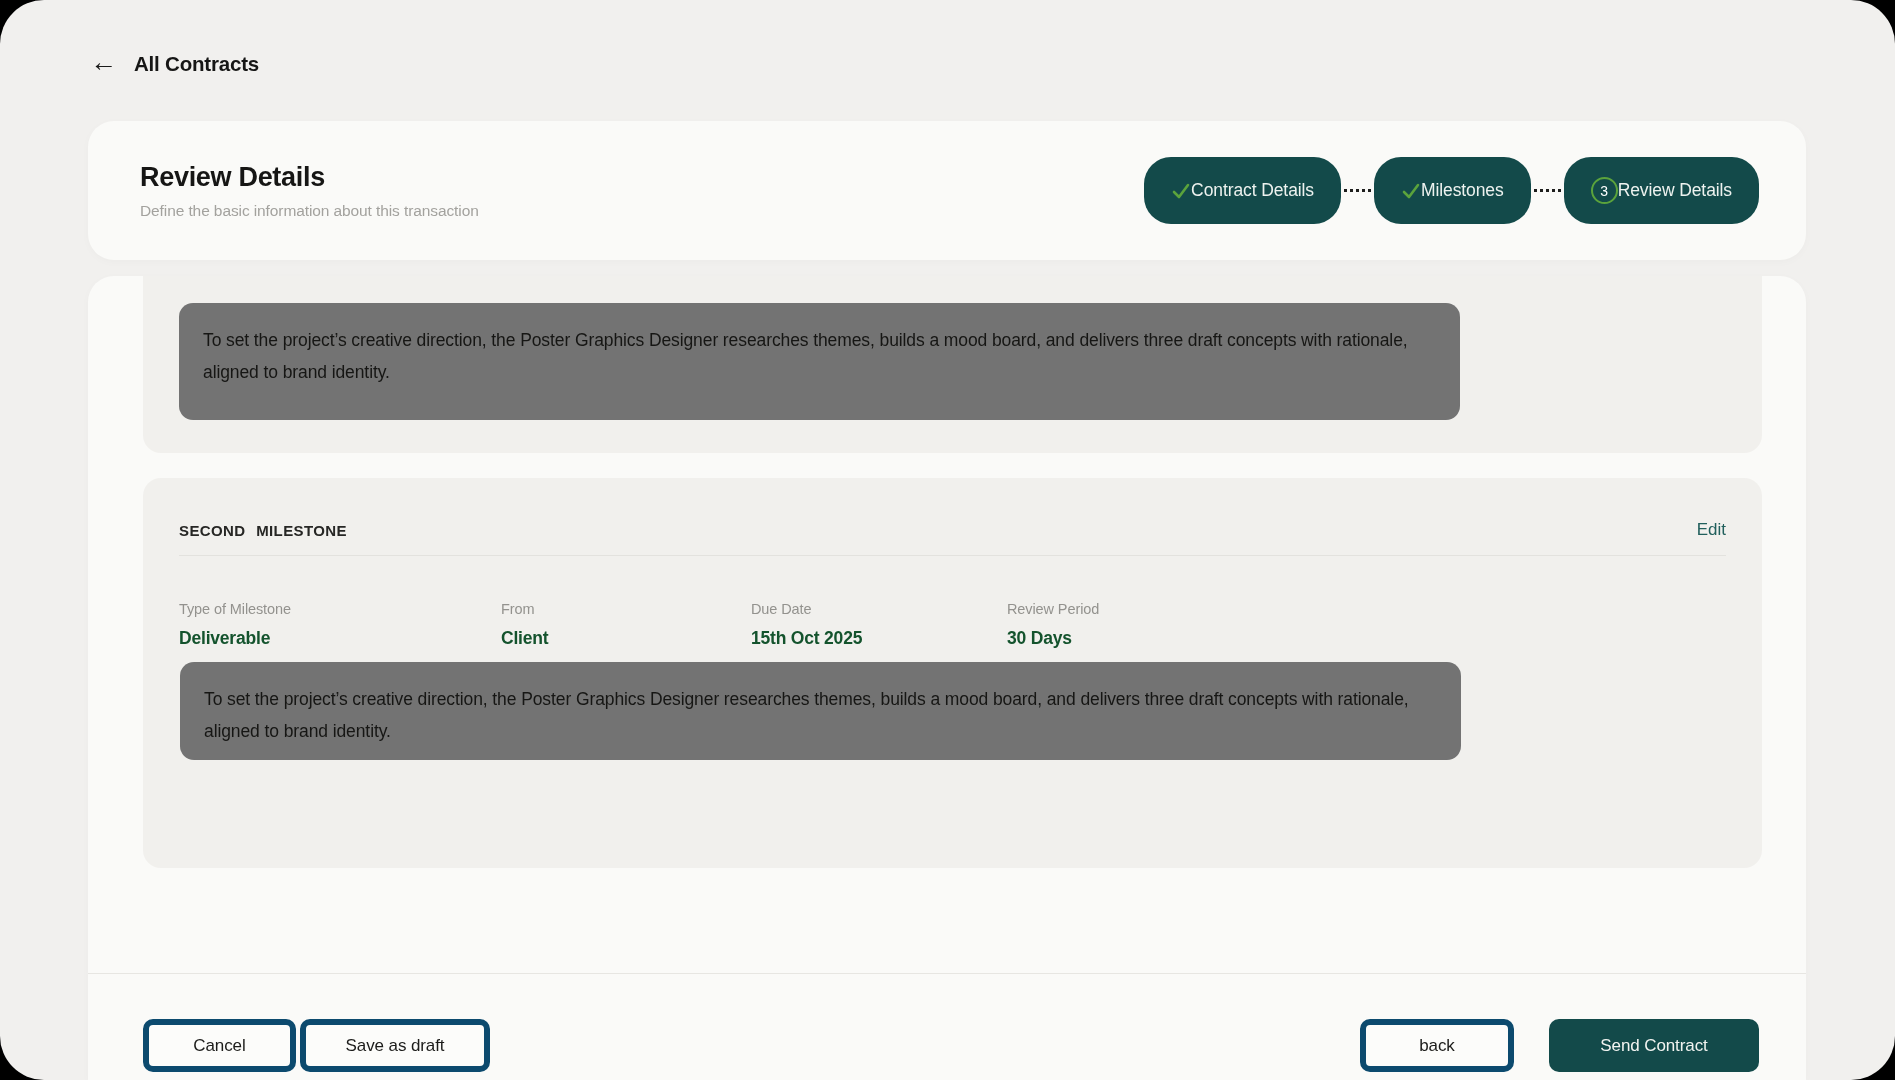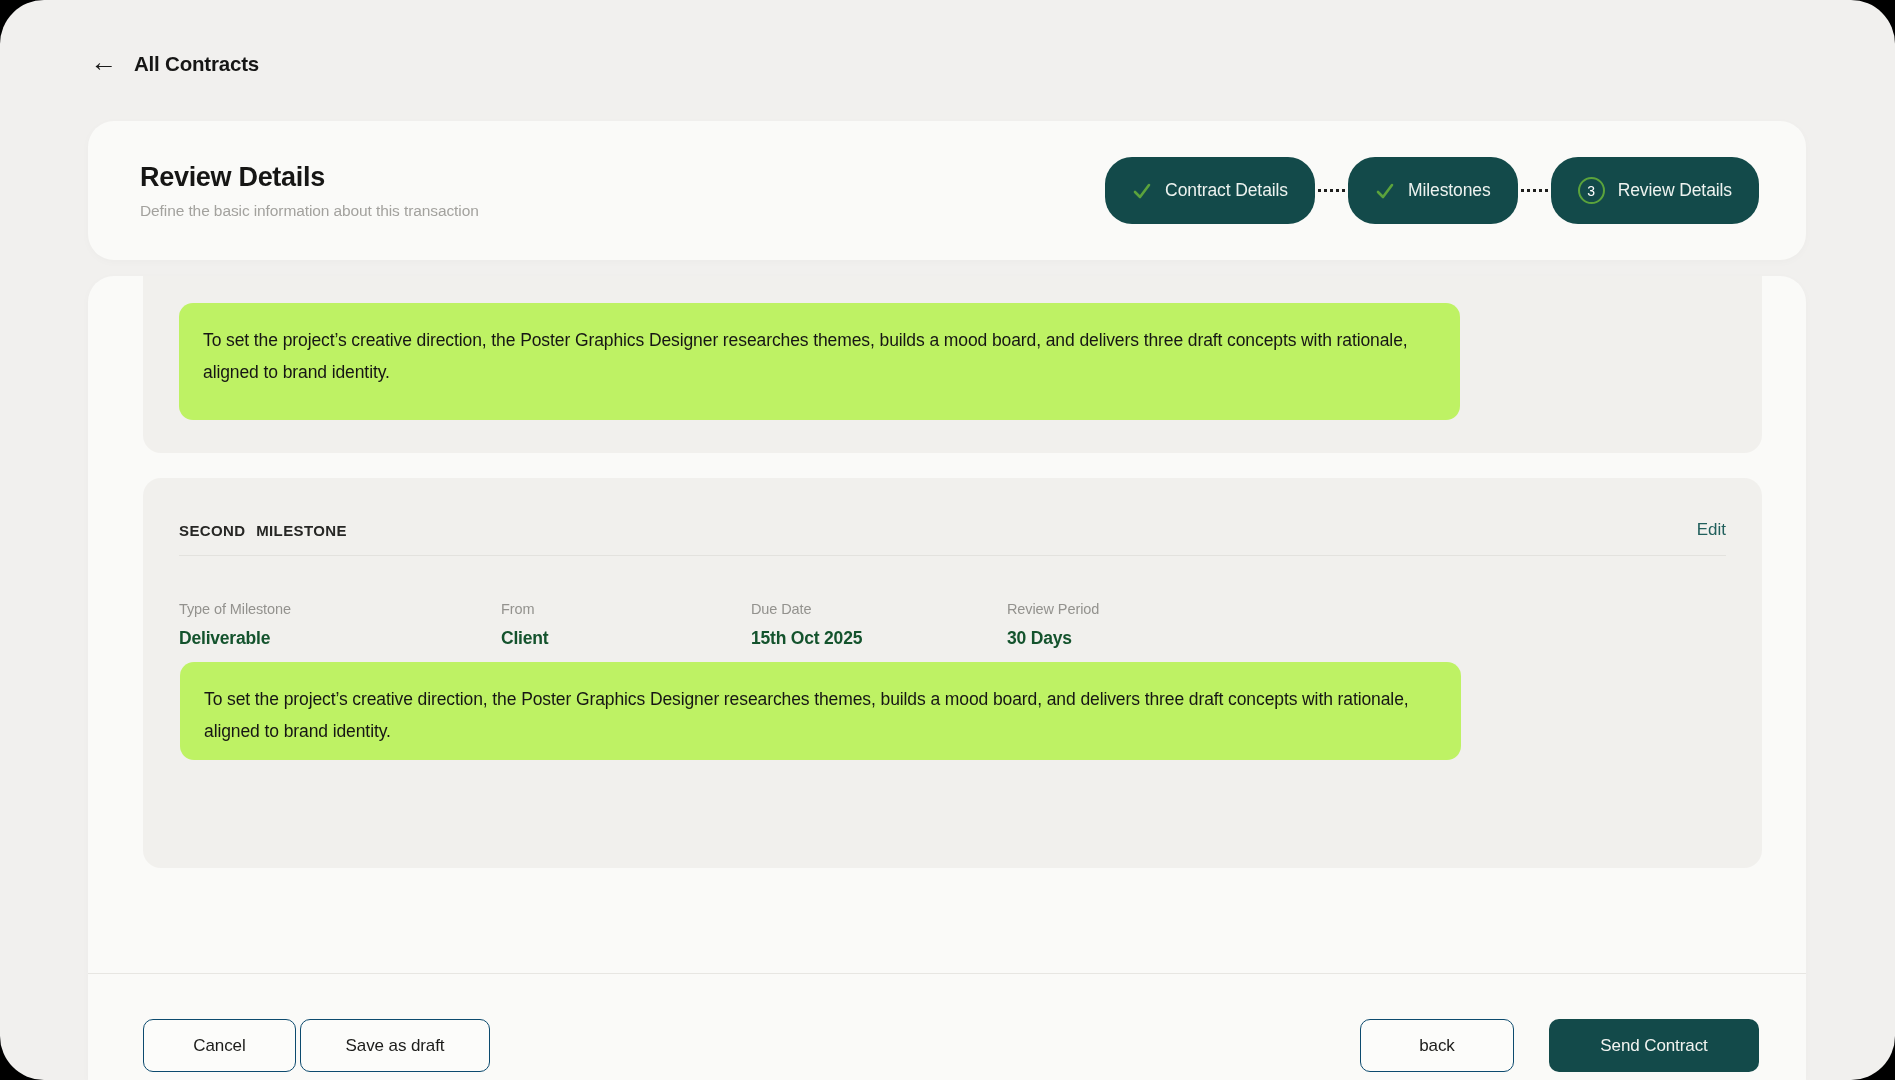--- a/index.html
+++ b/index.html
@@ -28,21 +28,21 @@
     display:flex; align-items:center; justify-content:space-between;
     padding:0 47px 0 52px; box-sizing:border-box;
     box-shadow:0 2px 8px rgba(0,0,0,0.025);
   }
   .header-text h1 { margin:0 0 9px 0; font-size:27px; font-weight:700; color:#161615; letter-spacing:-0.3px; }
   .header-text p  { margin:0; font-size:15.5px; color:#a3a29e; letter-spacing:-0.1px; }
 
   .stepper { display:flex; align-items:center; }
   .pill {
     height:53px; border-radius:27px; background:#134a4a;
-    display:flex; align-items:center; gap:13px; padding:7px 27px;
+    display:flex; align-items:center; padding:7px 27px;
     color:#edf2ef; font-size:17.5px; font-weight:500; cursor:pointer;
     letter-spacing:-0.1px; white-space:nowrap;
   }
   .dots { width:27px; border-top:3.5px dotted #1e1e1d; margin:0 3px; }
   .check-icon { width:20px; height:20px; flex:0 0 auto; }
   .step-badge {
     width:27px; height:27px; border-radius:50%;
     border:2px solid #5ba33c; box-sizing:border-box;
     display:flex; align-items:center; justify-content:center;
     font-size:14px; color:#fff; flex:0 0 auto;
@@ -53,21 +53,21 @@
     position:absolute; left:88px; top:276px; width:1718px; height:804px;
     background:#fafaf8; border-radius:26px 26px 0 0;
     box-shadow:0 2px 8px rgba(0,0,0,0.025);
     overflow:hidden;
   }
   .milestone-section { position:absolute; left:55px; width:1619px; background:#f1f0ed; }
   .section-prev { top:-24px; height:201px; border-radius:0 0 18px 18px; }
   .section-second { top:202px; height:390px; border-radius:18px; padding:42px 36px; box-sizing:border-box; }
 
   .desc-box {
-    background:#bef264; border-radius:14px; width:1281px; box-sizing:border-box;
+    background:#737373; border-radius:14px; width:1281px; box-sizing:border-box;
     padding:21px 24px;
   }
   .desc-box p { margin:0; font-size:17.5px; line-height:32px; color:#161614; letter-spacing:-0.1px; }
   .box-prev { position:absolute; left:36px; top:51px; height:117px; }
 
   .section-head { display:flex; align-items:center; justify-content:space-between; }
   .section-head h2 {
     margin:0; font-size:15px; font-weight:600; color:#262624;
     letter-spacing:0.4px; word-spacing:6px;
   }
@@ -87,21 +87,21 @@
   .footer {
     position:absolute; left:0; bottom:0; width:100%; height:107px;
     border-top:1px solid #e7e6e2; box-sizing:border-box;
     display:flex; align-items:flex-start; justify-content:space-between;
     padding:45px 47px 0 55px; background:#fafaf8;
   }
   .btn-group { display:flex; align-items:center; }
   .btn {
     height:53px; border-radius:10px; font-size:17px; font-weight:500;
     display:inline-flex; align-items:center; justify-content:center;
-    background:#fcfcfa; border:1px solid #0c4a6e; color:#1c1c1a;
+    background:#fcfcfa; border:6px solid #0c4a6e; color:#1c1c1a;
     cursor:pointer; font-family:inherit; letter-spacing:-0.1px;
   }
   .btn-cancel { width:153px; }
   .btn-save   { width:190px; margin-left:4px; }
   .btn-back   { width:154px; }
   .btn-send   { width:210px; margin-left:35px; background:#134a4a; border:none; color:#f2f4f1; }
 </style>
 </head>
 <body>
 

